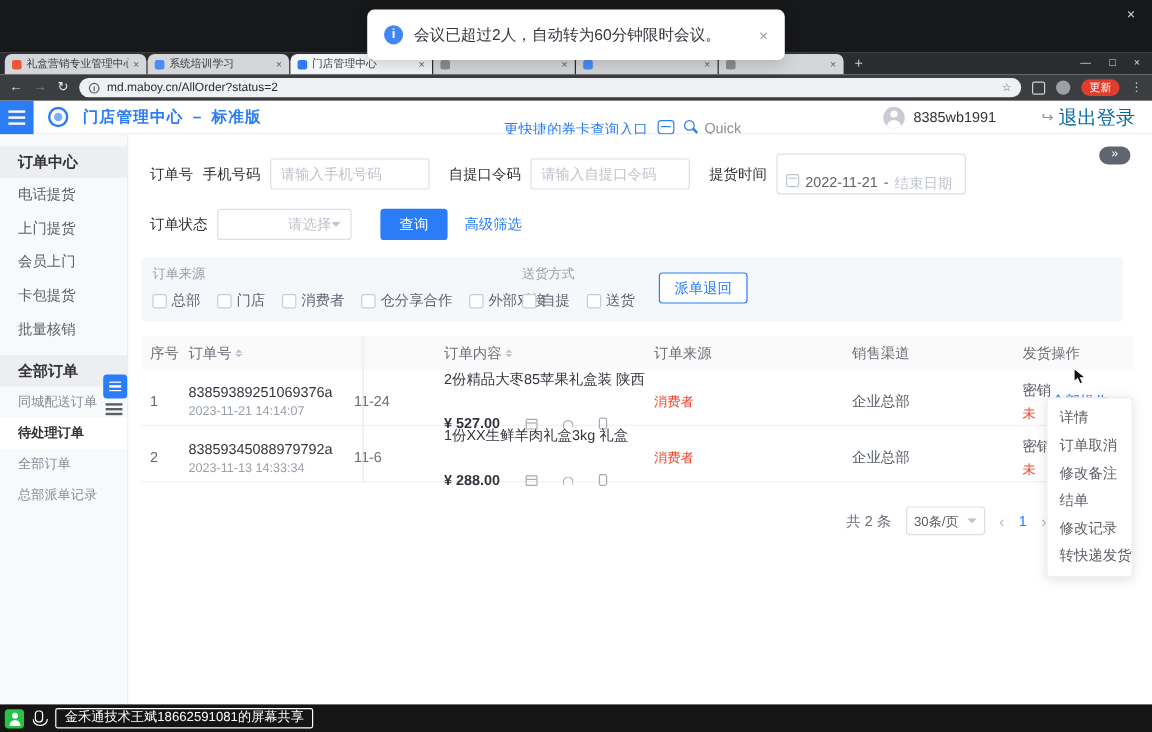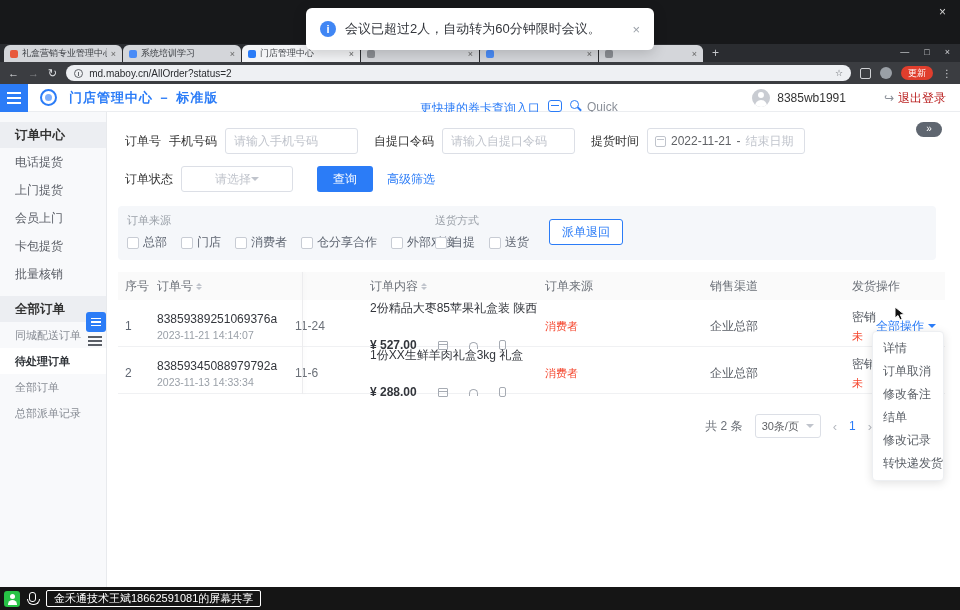--- a/index.html
+++ b/index.html
@@ -50,21 +50,21 @@
 .mag{width:9px;height:9px;border:1.5px solid #2b7cf7;border-radius:50%;position:relative}
 .mag::after{content:"";position:absolute;width:5px;height:1.5px;background:#2b7cf7;transform:rotate(45deg);right:-4px;bottom:-1px}
 .quicktext{color:#8a8f98;font-size:12px}
 .headright{position:absolute;right:14px;top:0;height:28px;display:flex;align-items:center}
 .havatar{width:18px;height:18px;border-radius:50%;background:#c9ccd2;position:relative;overflow:hidden}
 .havatar::before{content:"";position:absolute;top:3px;left:6px;width:6px;height:6px;border-radius:50%;background:#fff}
 .havatar::after{content:"";position:absolute;top:11px;left:3px;width:12px;height:8px;border-radius:6px 6px 0 0;background:#fff}
 .uname{font-size:12px;color:#333;margin-left:7px}
 .logoutwrap{display:flex;align-items:center;gap:4px;margin-left:38px;cursor:pointer}
 .logout-ic{color:#8a8f98;font-size:12px}
-.logout-tx{color:#b91c1c;font-size:12px}
+.logout-tx{color:#0369a1;font-size:16px}
 
 
 .sidebar{position:absolute;left:0;top:112px;width:107px;bottom:23px;background:#f8f9fb;border-right:1px solid #e8eaed}
 .sec{height:26px;line-height:26px;padding-left:15px;font-size:12.5px;font-weight:bold;color:#333;background:#eceef2}
 .sec.first{margin-top:10px}
 .sec.second{margin-top:8px}
 .sitem{height:28px;line-height:28px;padding-left:15px;font-size:12px;color:#5a5e66;cursor:pointer}
 .subitem{height:26px;line-height:26px;padding-left:15px;font-size:11px;color:#878c94;cursor:pointer;white-space:nowrap}
 .subitem.active{color:#2f3338;font-weight:bold;background:#fff}
 .float-blue{position:absolute;left:86px;top:312px;width:20px;height:20px;background:#2b7cf7;border-radius:3px;display:flex;flex-direction:column;justify-content:center;align-items:center;gap:2px;cursor:pointer;z-index:5}
@@ -74,25 +74,25 @@
 
 
 .main{position:absolute;left:107px;top:112px;right:0;bottom:23px;background:#fff;overflow:hidden}
 .collapse-pill{position:absolute;top:10px;right:18px;width:26px;height:15px;background:#5f6670;border-radius:8px;color:#fff;font-size:10px;text-align:center;line-height:14px;cursor:pointer}
 .f-row{display:flex;align-items:center;margin-left:18px;font-size:12px;color:#333}
 .f-row1{margin-top:16px}
 .f-row2{margin-top:12px}
 .flabel{margin-right:8px;white-space:nowrap}
 .fin{width:133px;height:26px;border:1px solid #dcdfe6;border-radius:3px;padding:0 8px;font-size:12px;color:#333;margin-right:16px;outline:none}
 .fin::placeholder{color:#c0c4cc}
-.datebox{width:158px;height:26px;border:1px solid #dcdfe6;border-radius:3px;display:flex;align-items:center;padding:4px 7px;gap:5px;color:#606266;cursor:pointer}
+.datebox{width:158px;height:26px;border:1px solid #dcdfe6;border-radius:3px;display:flex;align-items:flex-start;padding:16px 7px;gap:5px;color:#606266;cursor:pointer}
 .cal{width:11px;height:11px;border:1px solid #c0c4cc;border-radius:2px;position:relative;flex:none}
 .cal::after{content:"";position:absolute;left:1px;top:2px;width:7px;height:1px;background:#c0c4cc}
 .dateend{color:#c0c4cc}
-.selectbox{width:112px;height:26px;border:1px solid #dcdfe6;border-radius:3px;display:flex;align-items:center;justify-content:center;padding:0 8px;color:#c0c4cc;cursor:pointer}
+.selectbox{width:112px;height:26px;border:1px solid #dcdfe6;border-radius:3px;display:flex;align-items:center;justify-content:flex-end;padding:0 8px;color:#c0c4cc;cursor:pointer}
 .caret{width:0;height:0;border:4px solid transparent;border-top-color:#c0c4cc;margin-top:4px}
 .btn-primary{width:56px;height:26px;background:#2b7cf7;color:#fff;border:none;border-radius:3px;font-size:12px;margin-left:24px;cursor:pointer}
 .adv-link{color:#2b7cf7;font-size:12px;margin-left:14px;cursor:pointer}
 .cbx-panel{display:flex;margin:14px 24px 0 11px;background:#f5f7fa;border-radius:4px;padding:7px 0 9px 9px}
 .grp1{width:308px}
 .grp2{width:100px}
 .glabel{font-size:11px;color:#9aa0a8;margin-bottom:6px}
 .cbrow{display:flex;gap:14px;font-size:12px;color:#5f6672}
 .cb{display:flex;align-items:center;gap:4px;cursor:pointer;white-space:nowrap}
 .cbbox{width:12px;height:12px;background:#fff;border:1px solid #c8ccd4;border-radius:2px;flex:none}

